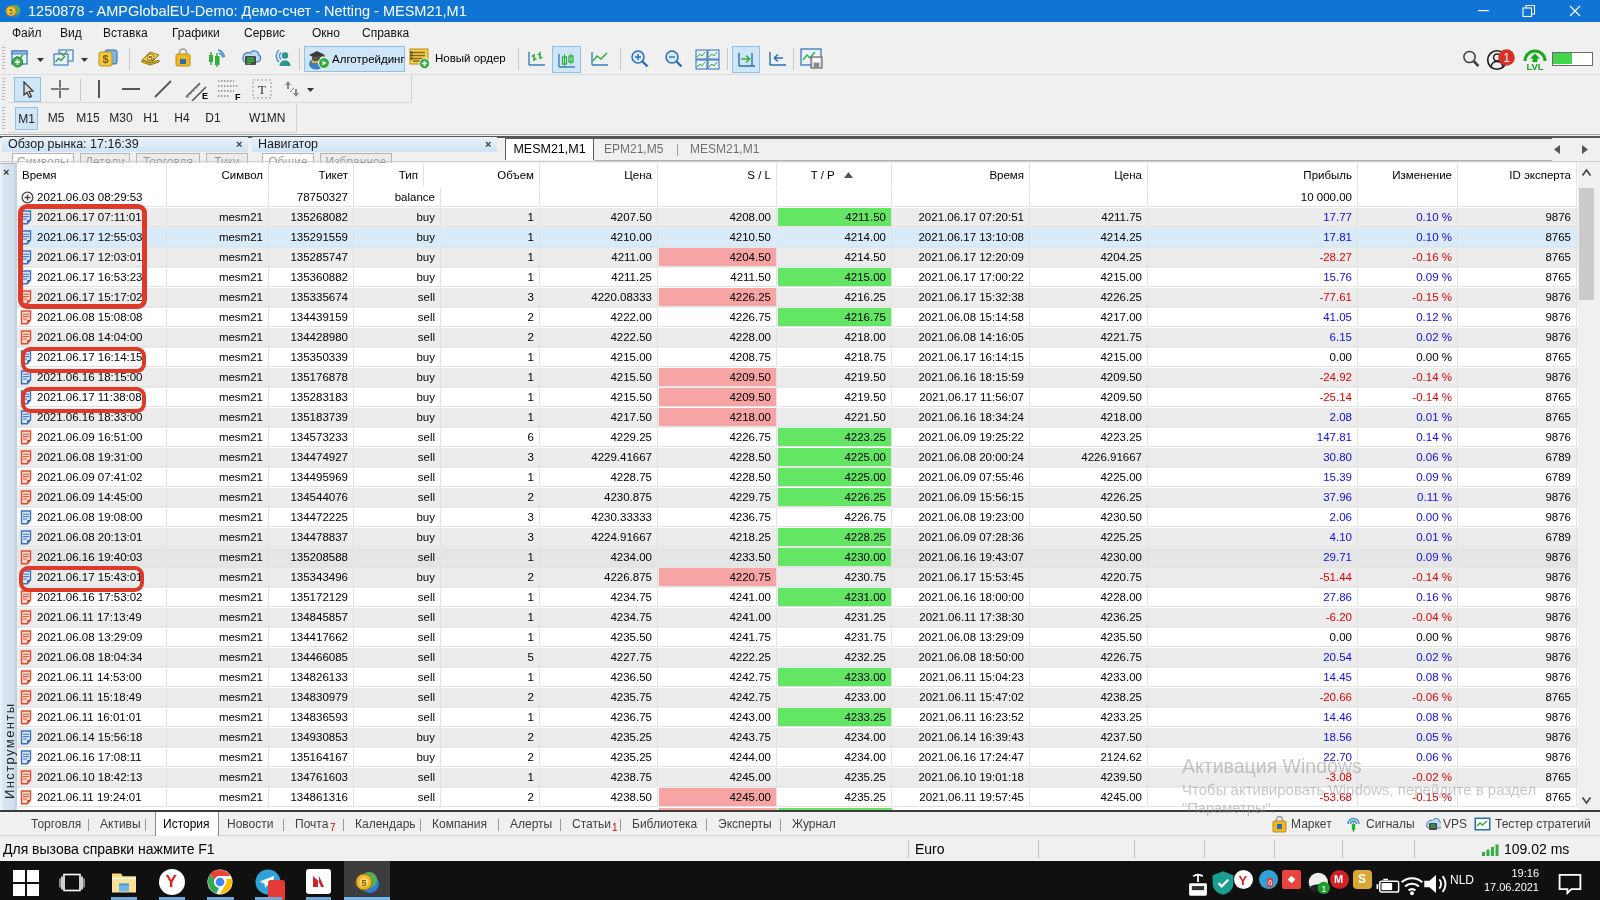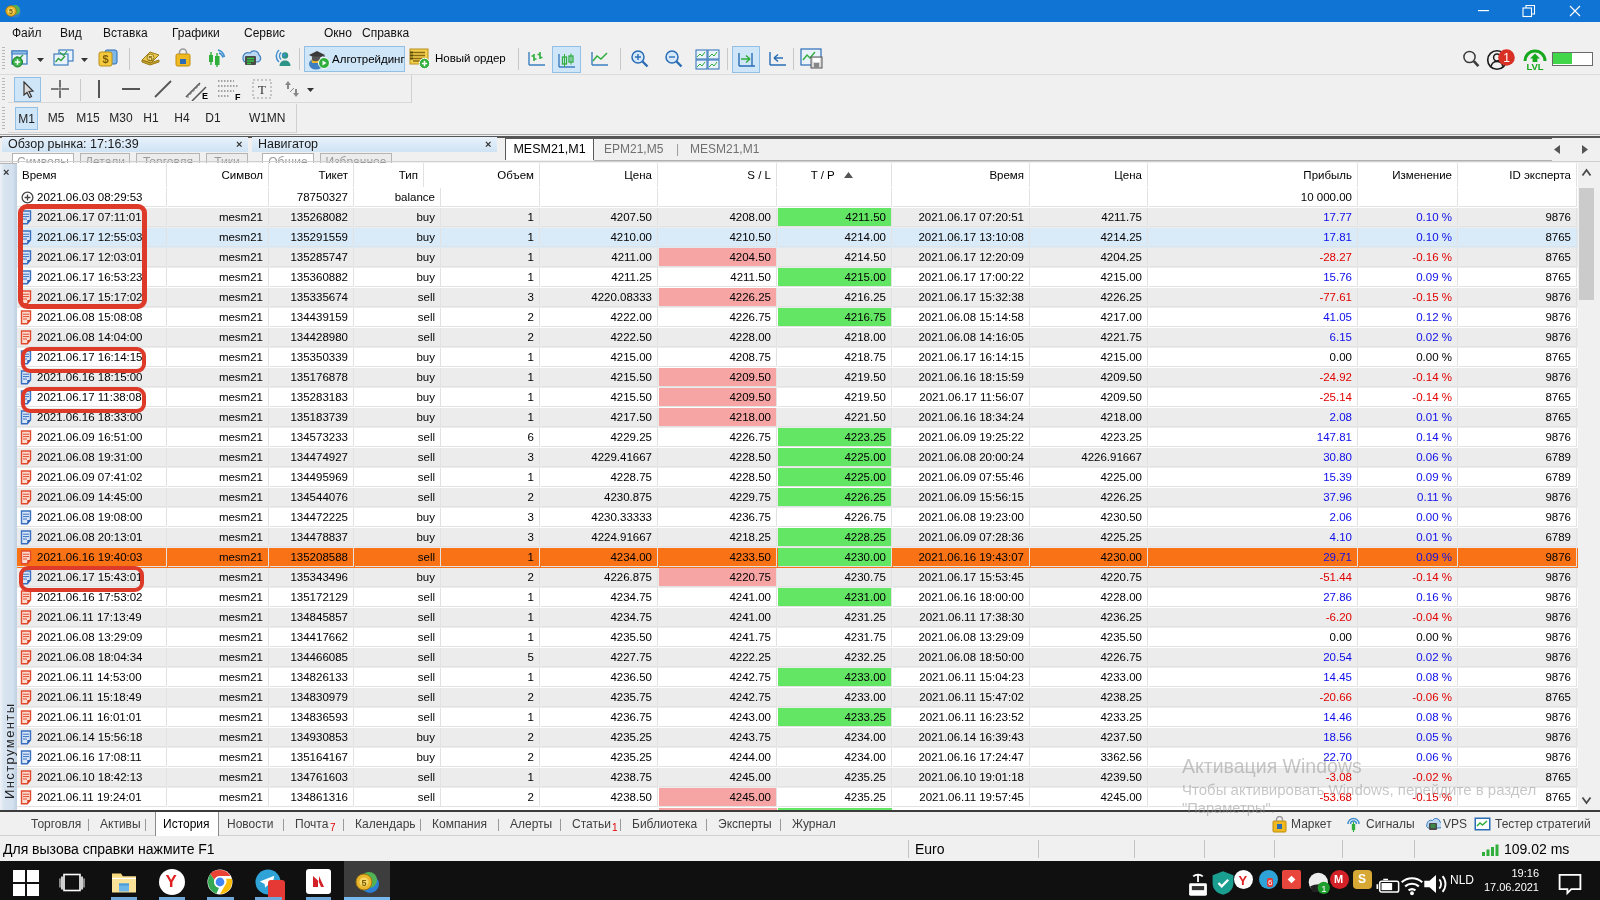--- a/index.html
+++ b/index.html
@@ -53,38 +53,39 @@
 </style></head><body>
 
 <div id="titlebar">
 <svg style="position:absolute;left:5px;top:3px" width="16" height="16" viewBox="0 0 16 16">
       <circle cx="10" cy="9" r="6" fill="#2c7dd4"></circle>
       <circle cx="10" cy="7" r="5" fill="#52b356"></circle>
       <circle cx="6" cy="8" r="5.3" fill="#e8b52c" stroke="#9a7410" stroke-width=".8"></circle>
       <circle cx="6" cy="8" r="3.1" fill="#f6d866"></circle>
       <text x="6" y="11" font-size="7" fill="#7a5c08" text-anchor="middle" font-weight="bold">5</text>
     </svg>
+<span style="position:absolute;left:28px;top:2.5px">1250878 - AMPGlobalEU-Demo: Демо-счет - Netting - MESM21,M1</span>
 <svg style="position:absolute;left:1475px;top:10px" width="18" height="2" viewBox="0 0 18 2">
       <rect width="11" height="1.2" x="3" fill="#fff"></rect>
     </svg>
 <svg style="position:absolute;left:1521px;top:3px" width="16" height="16" viewBox="0 0 16 16">
       <rect x="2" y="5" width="8.5" height="8.5" fill="none" stroke="#fff" stroke-width="1.1"></rect>
       <path d="M5 5V2.5h8.5V11H11" fill="none" stroke="#fff" stroke-width="1.1"></path>
     </svg>
 <svg style="position:absolute;left:1568px;top:4px" width="14" height="14" viewBox="0 0 14 14">
       <path d="M2 2l10 10M12 2L2 12" stroke="#fff" stroke-width="1.2"></path>
     </svg>
 </div>
 <div id="menubar">
 <span class="mi" style="left:12px">Файл</span>
 <span class="mi" style="left:60px">Вид</span>
 <span class="mi" style="left:103px">Вставка</span>
 <span class="mi" style="left:172px">Графики</span>
 <span class="mi" style="left:244px">Сервис</span>
-<span class="mi" style="left:324px">Окно</span>
+<span class="mi" style="left:312px">Окно</span>
 <span class="mi" style="left:362px">Справка</span>
 </div>
 <div id="tb1">
 <div class="grip"></div>
 <div class="tbtn" style="left:8px">
       <svg style="position:absolute;left:3px;top:1px" width="20" height="20" viewBox="0 0 20 20">
         <rect x="1" y="3" width="15" height="13" fill="#eaf3fc" stroke="#3e7fc1" stroke-width="1.3"></rect>
         <rect x="1" y="3" width="15" height="3" fill="#8fbce4" stroke="#3e7fc1" stroke-width="1"></rect>
         <path d="M3 12l3-3 2 2 4-4" stroke="#2e9e3a" stroke-width="1.4" fill="none"></path>
         <circle cx="6.5" cy="14" r="5" fill="#3db44a" stroke="#1d7c28"></circle>
@@ -722,21 +723,21 @@
       <div class="c c4">3</div>
       <div class="c c5">4224.91667</div>
       <div class="c c6" style="">4218.25</div>
       <div class="c c7" style="background:#63e663">4228.25</div>
       <div class="c c8">2021.06.09 07:28:36</div>
       <div class="c c9">4225.25</div>
       <div class="c c10" style="color:#0d0dea">4.10</div>
       <div class="c c11" style="color:#0d0dea">0.01 %</div>
       <div class="c c12">6789</div>
     </div>
-<div class="tr" style="top:385px;background:#f97316">
+<div class="tr" style="top:385px;background:#e5e5e5">
       <div class="c c0"><span class="ric" style="left:3px;top:2px"><svg width="12" height="15" viewBox="0 0 12 15">
             <path d="M1.5 1h9v9l-3.2 3.8H1.5z" fill="#fcdcd0" stroke="#e1492c" stroke-width="1.4"></path>
             <path d="M10.5 10l-3.2 3.8v-3.8z" fill="#d83c20"></path>
             <path d="M3 4.2h6M3 6.6h6M3 9h4" stroke="#e1492c" stroke-width="1"></path>
           </svg></span><span class="dt">2021.06.16 19:40:03</span></div>
       <div class="c c1">mesm21</div>
       <div class="c c2">135208588</div>
       <div class="c c3">sell</div>
       <div class="c c4">1</div>
       <div class="c c5">4234.00</div>
@@ -926,21 +927,21 @@
             <path d="M3 4.2h6M3 6.6h6M3 9h4" stroke="#3a6fc0" stroke-width="1"></path>
           </svg></span><span class="dt">2021.06.16 17:08:11</span></div>
       <div class="c c1">mesm21</div>
       <div class="c c2">135164167</div>
       <div class="c c3">buy</div>
       <div class="c c4">2</div>
       <div class="c c5">4235.25</div>
       <div class="c c6" style="">4244.00</div>
       <div class="c c7" style="">4234.00</div>
       <div class="c c8">2021.06.16 17:24:47</div>
-      <div class="c c9">3362.56</div>
+      <div class="c c9">2124.62</div>
       <div class="c c10" style="color:#0d0dea">22.70</div>
       <div class="c c11" style="color:#0d0dea">0.06 %</div>
       <div class="c c12">9876</div>
     </div>
 <div class="tr" style="top:605px;background:#ececec">
       <div class="c c0"><span class="ric" style="left:3px;top:2px"><svg width="12" height="15" viewBox="0 0 12 15">
             <path d="M1.5 1h9v9l-3.2 3.8H1.5z" fill="#fcdcd0" stroke="#e1492c" stroke-width="1.4"></path>
             <path d="M10.5 10l-3.2 3.8v-3.8z" fill="#d83c20"></path>
             <path d="M3 4.2h6M3 6.6h6M3 9h4" stroke="#e1492c" stroke-width="1"></path>
           </svg></span><span class="dt">2021.06.10 18:42:13</span></div>

